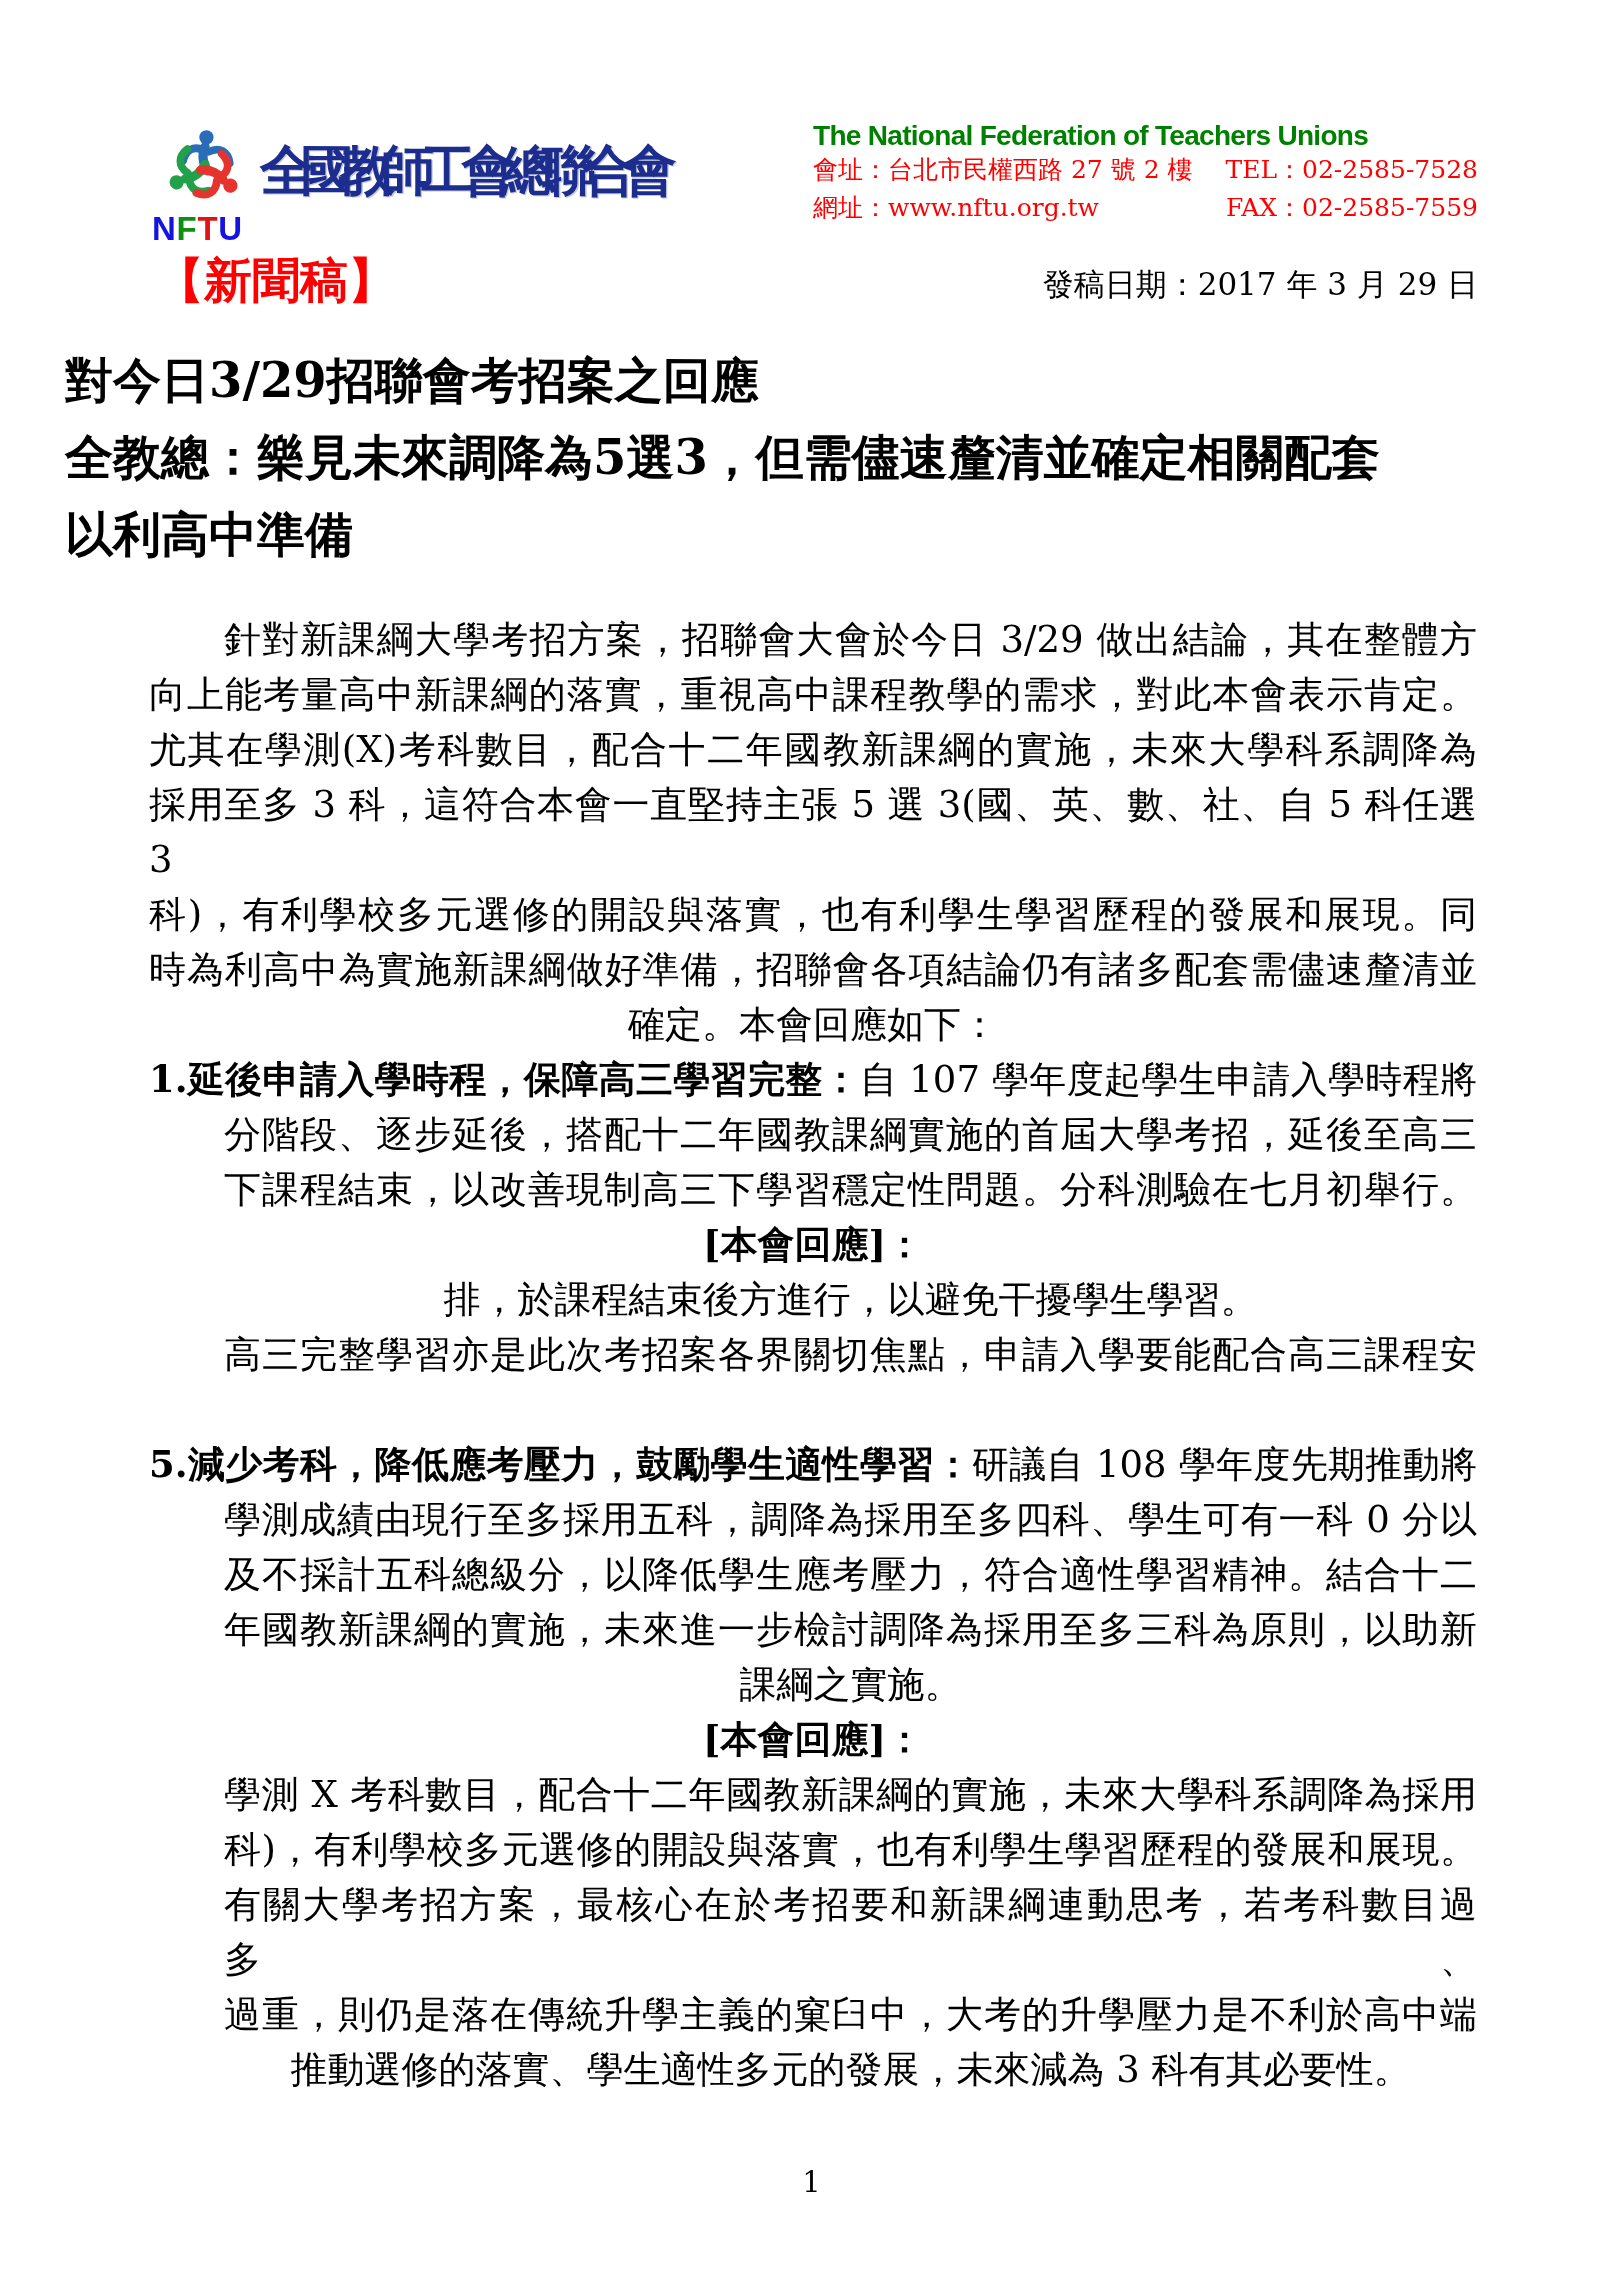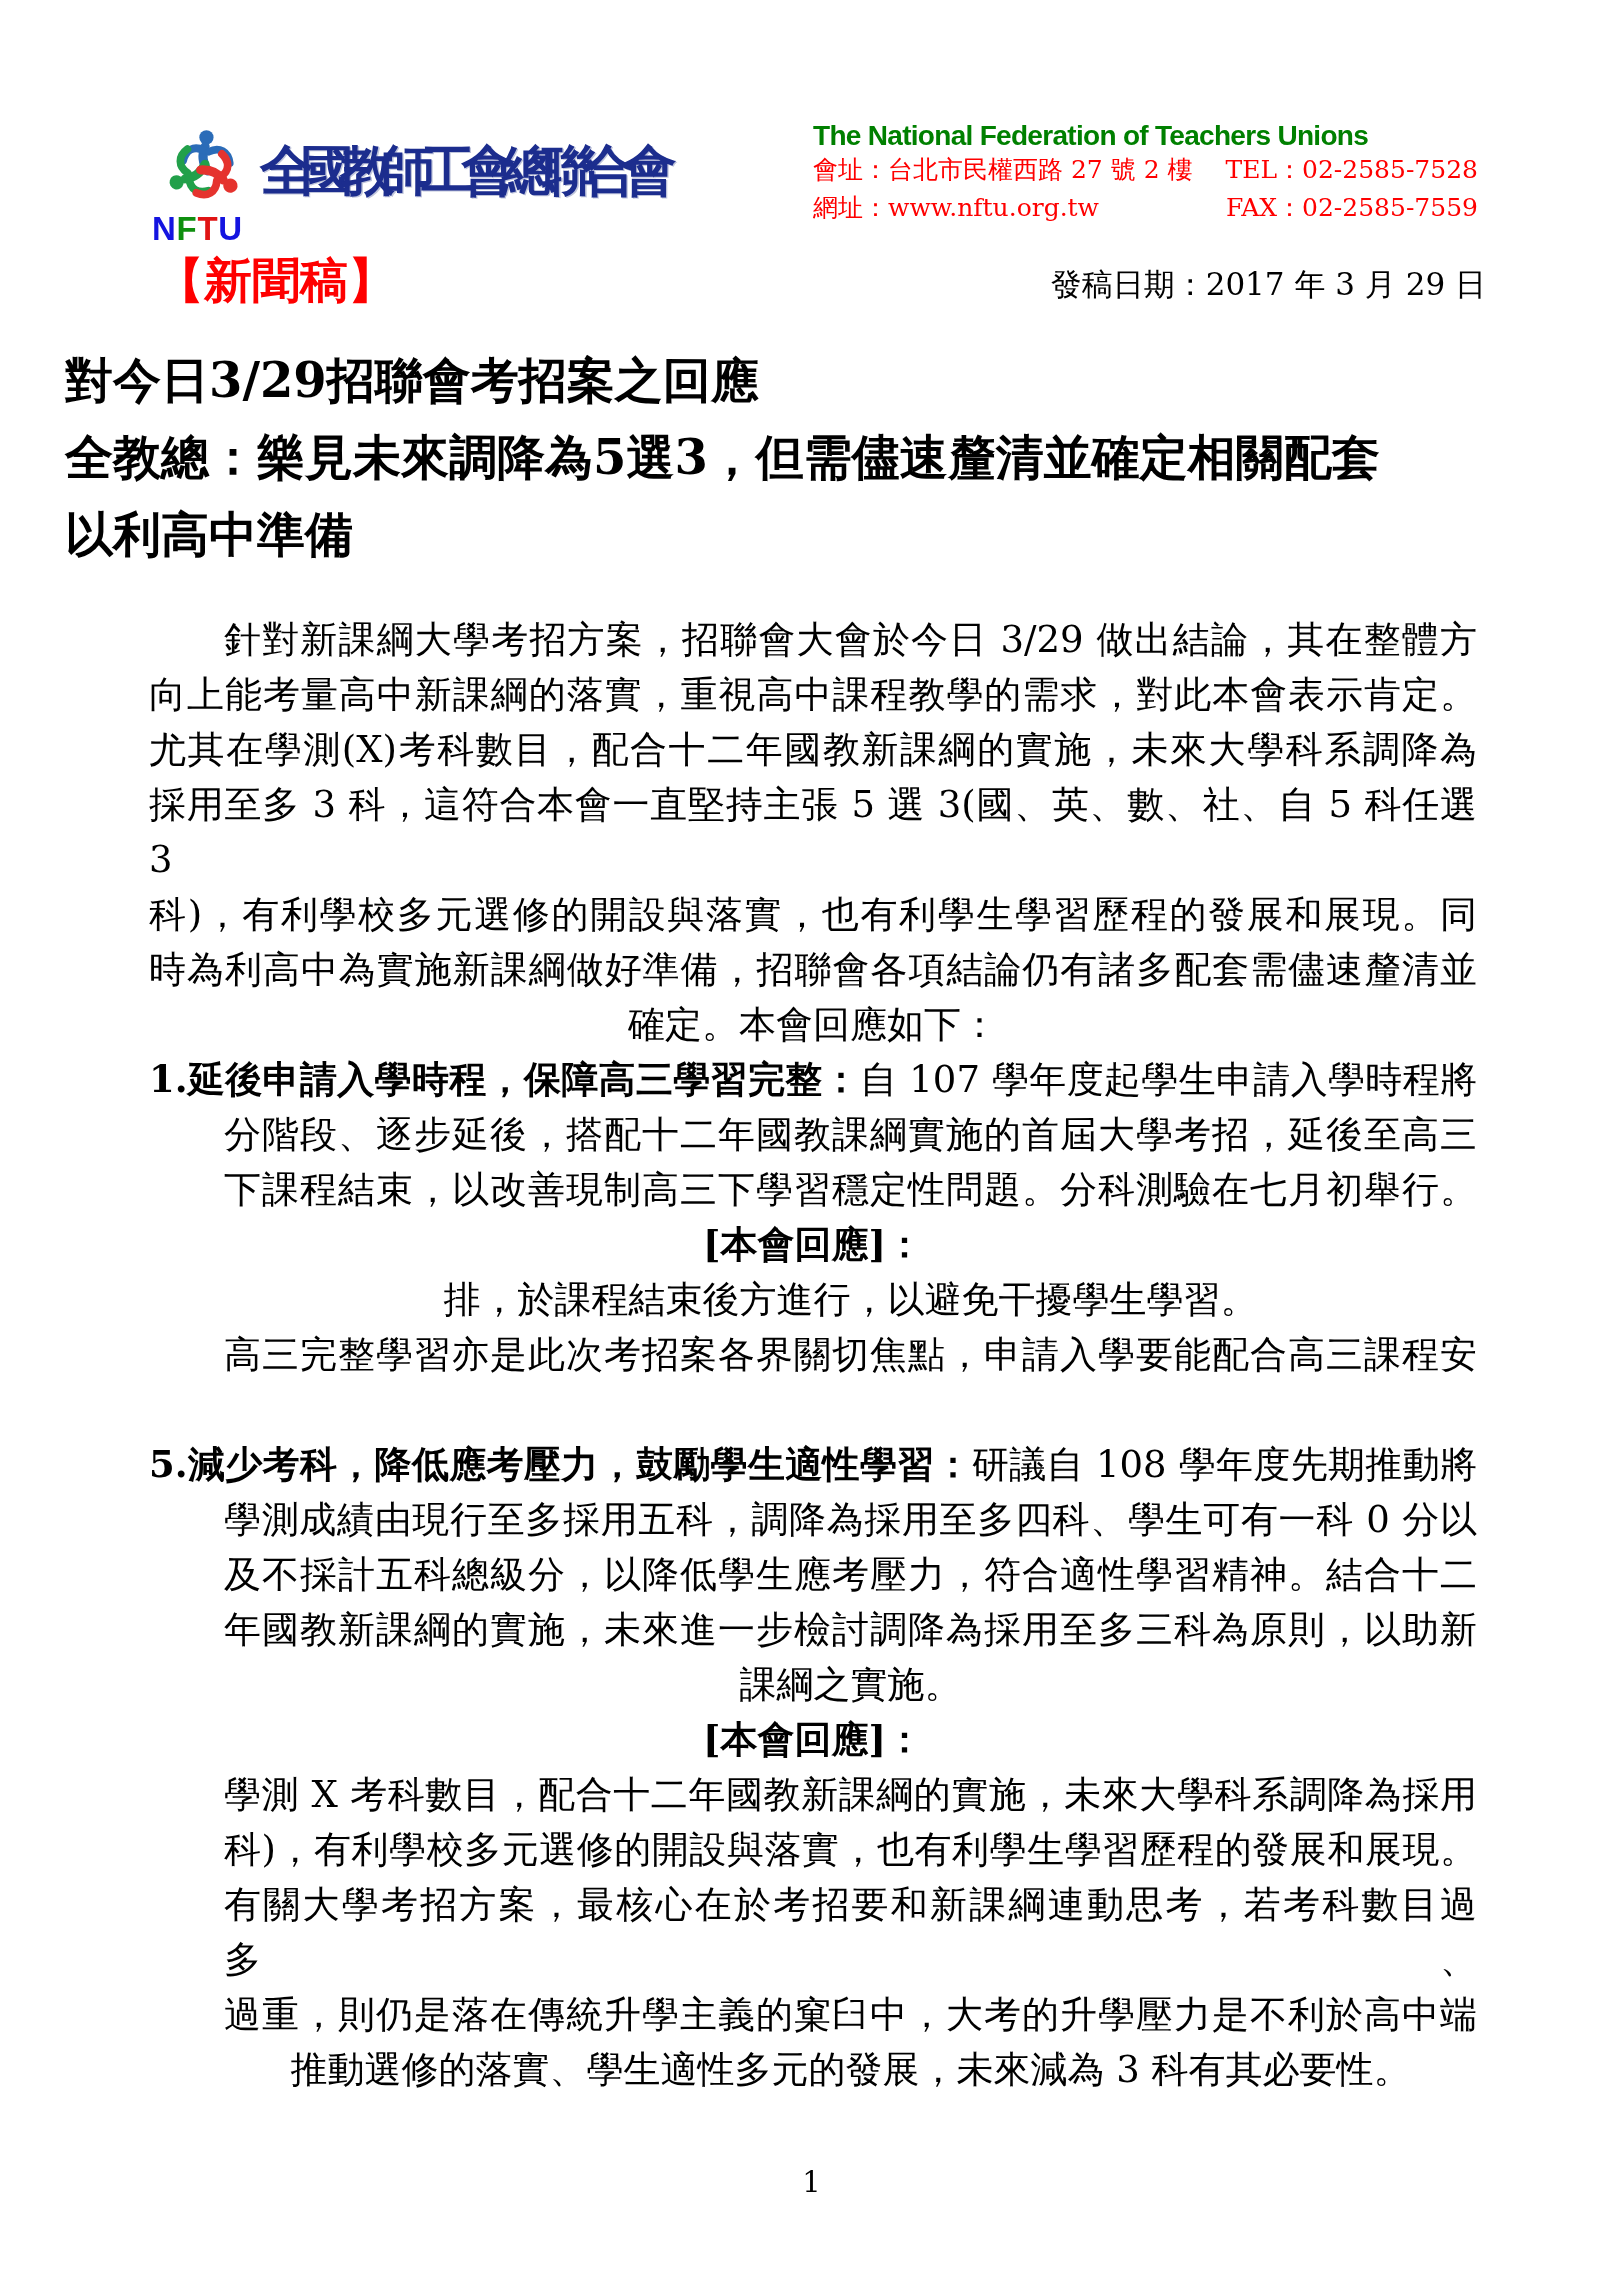--- a/index.html
+++ b/index.html
@@ -35,21 +35,21 @@
   .contact-row{
     display:flex;justify-content:space-between;align-items:flex-start;
     color:#fe0000;font-size:25px;line-height:38px;white-space:nowrap;
   }
   
   #press-tag{
     position:absolute;left:156px;top:253px;
     color:#fe0000;font-weight:bold;font-size:48px;line-height:55px;white-space:nowrap;
   }
   #date-line{
-    position:absolute;right:137px;top:264px;
+    position:absolute;right:145px;top:264px;
     font-size:31px;white-space:nowrap;
   }
   
   #title-block{
     position:absolute;left:65px;top:342px;width:1492px;
     font-weight:bold;font-size:48px;line-height:77px;
   }
   #title-block .tline{white-space:nowrap;}
   
   #body-text{

